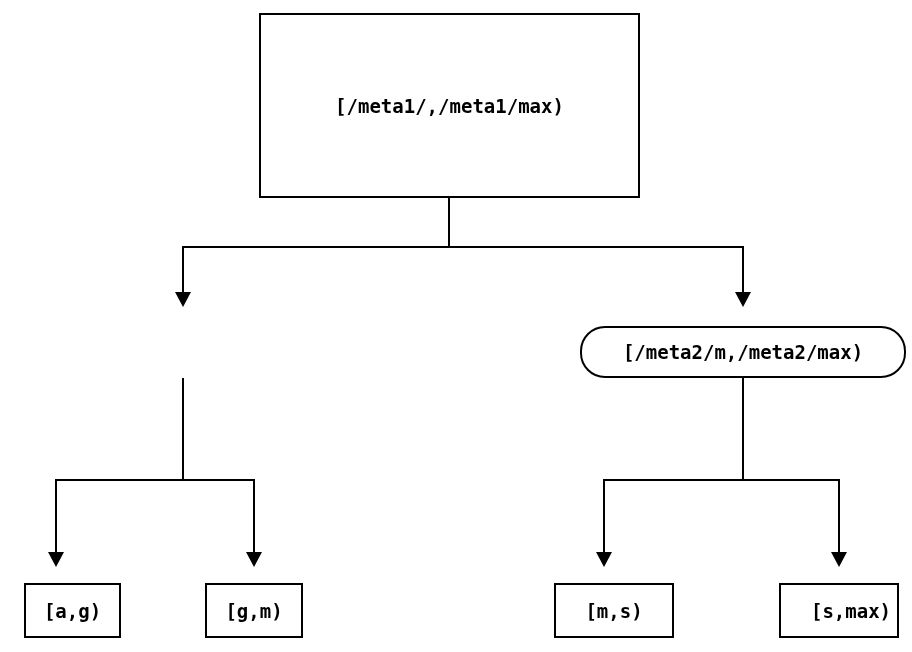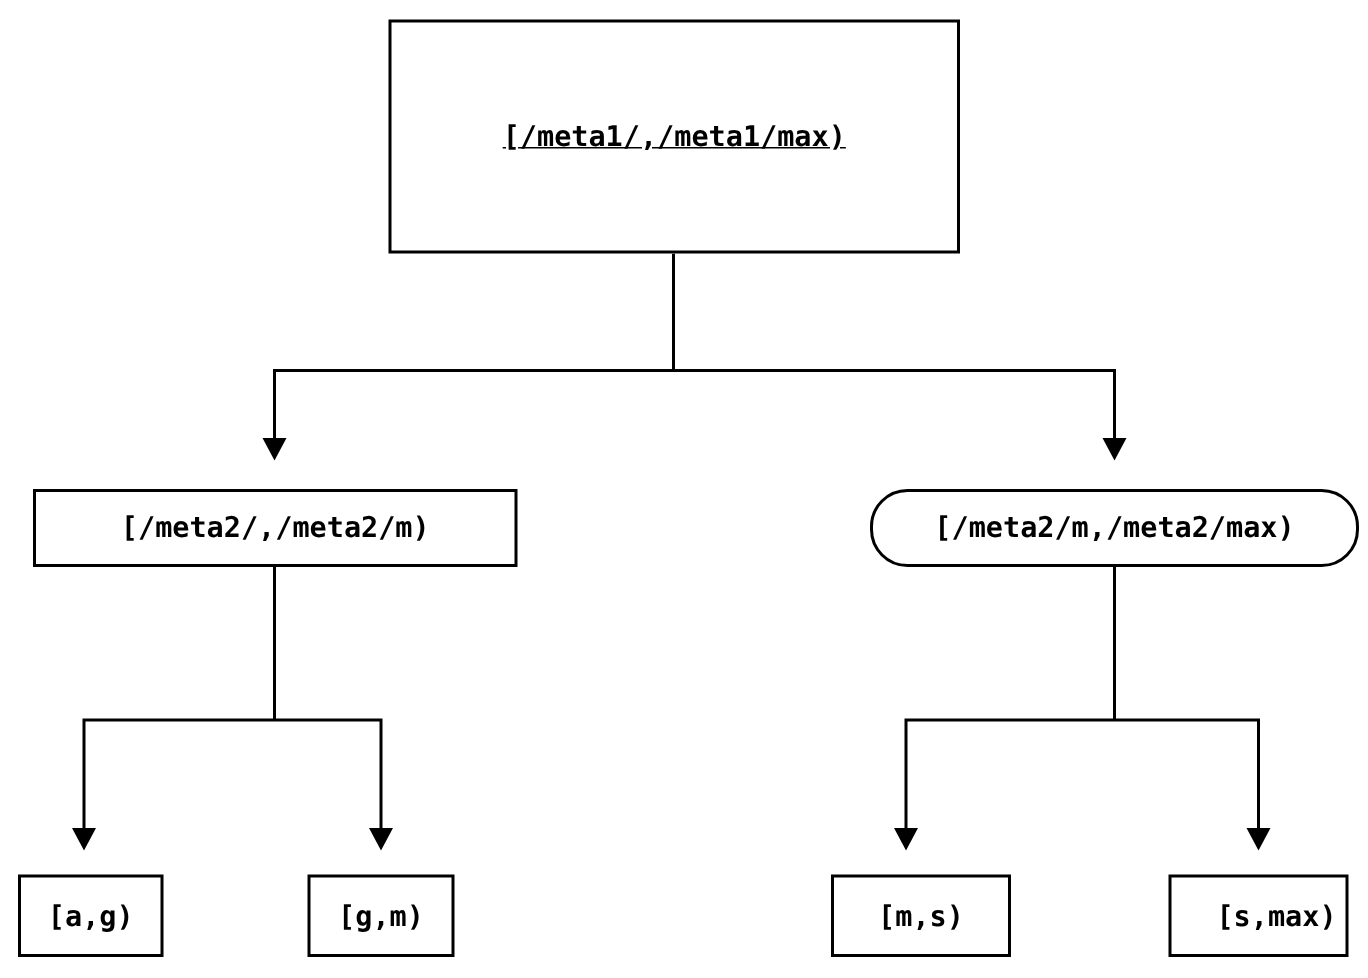--- a/index.html
+++ b/index.html
@@ -28,24 +28,24 @@
     border: 2px solid #000000;
     background: #ffffff;
     display: flex;
     align-items: center;
     justify-content: center;
     font-weight: bold;
     font-size: 19px;
     color: #000000;
     white-space: nowrap;
   }
-  .node-root      { left: 259px; top: 13px;  width: 381px; height: 156px; text-decoration: underline; }
+  .node-root      { left: 259px; top: 13px;  width: 381px; height: 185px; }
   .node-mid-left  { left: 22px;  top: 326px; width: 323px; height: 52px;  }
   .node-mid-right { left: 580px; top: 326px; width: 326px; height: 52px; border-radius: 25px;  }
-  .node-leaf-ag   { left: 12px;   top: 583px; width: 97px;  height: 55px;  }
+  .node-leaf-ag   { left: 24px;   top: 583px; width: 97px;  height: 55px;  }
   .node-leaf-gm   { left: 205px; top: 583px; width: 98px;  height: 55px;  }
   .node-leaf-ms   { left: 554px; top: 583px; width: 120px; height: 55px;  }
   .node-leaf-smax { left: 779px; top: 583px; width: 120px; height: 55px; padding-left: 24px;  }
 </style>
 </head>
 <body>
 
 <div class="canvas">
 
   <svg class="edges" width="912" height="652" viewBox="0 0 912 652" xmlns="http://www.w3.org/2000/svg">
@@ -68,23 +68,20 @@
       <polygon points="246,552 262,552 254,567"></polygon>
       <polygon points="596,552 612,552 604,567"></polygon>
       <polygon points="831,552 847,552 839,567"></polygon>
     </g>
   </svg>
 
   <div class="node node-root">
     <span>[/meta1/,/meta1/max)</span>
   </div>
 
-  <div class="node node-mid-left">
-    <span>[/meta2/,/meta2/m)</span>
-  </div>
 
   <div class="node node-mid-right">
     <span>[/meta2/m,/meta2/max)</span>
   </div>
 
   <div class="node node-leaf-ag">
     <span>[a,g)</span>
   </div>
 
   <div class="node node-leaf-gm">

